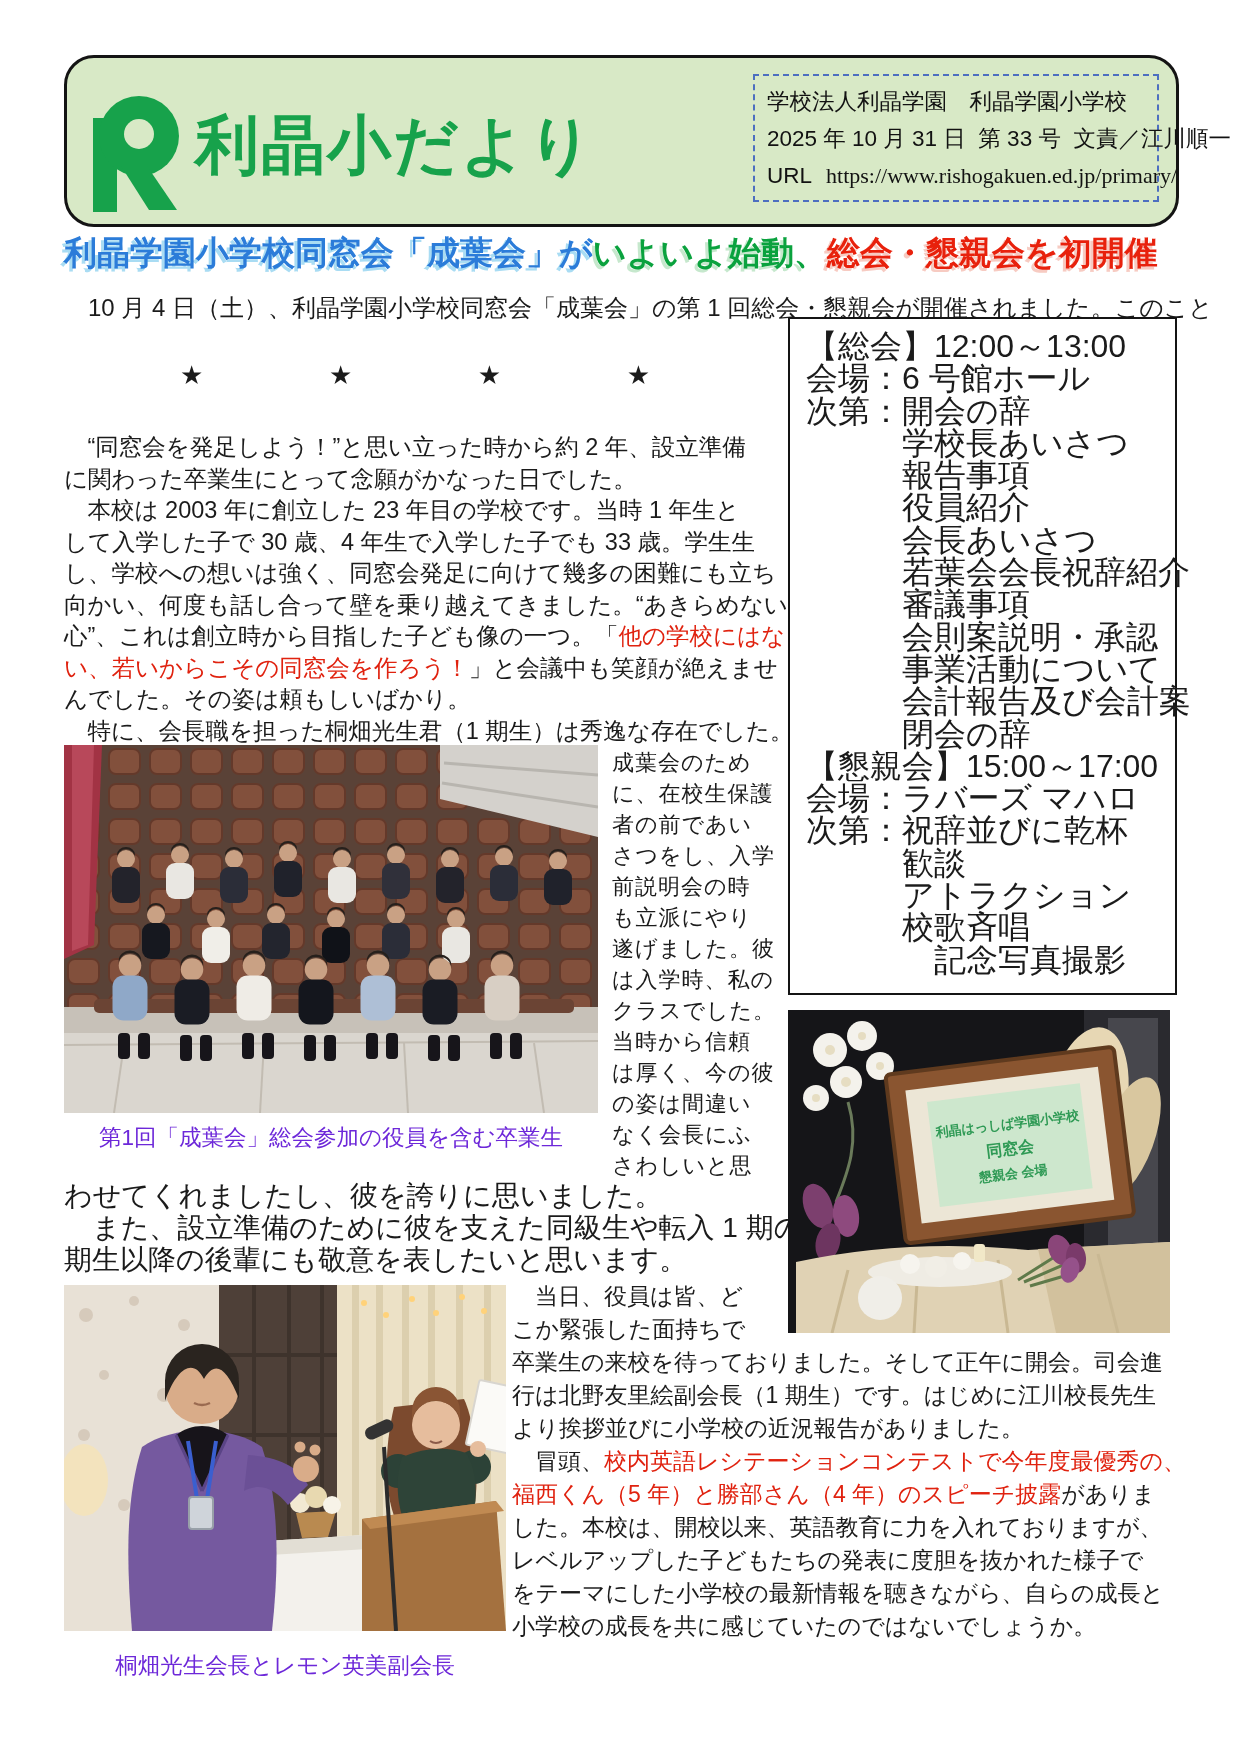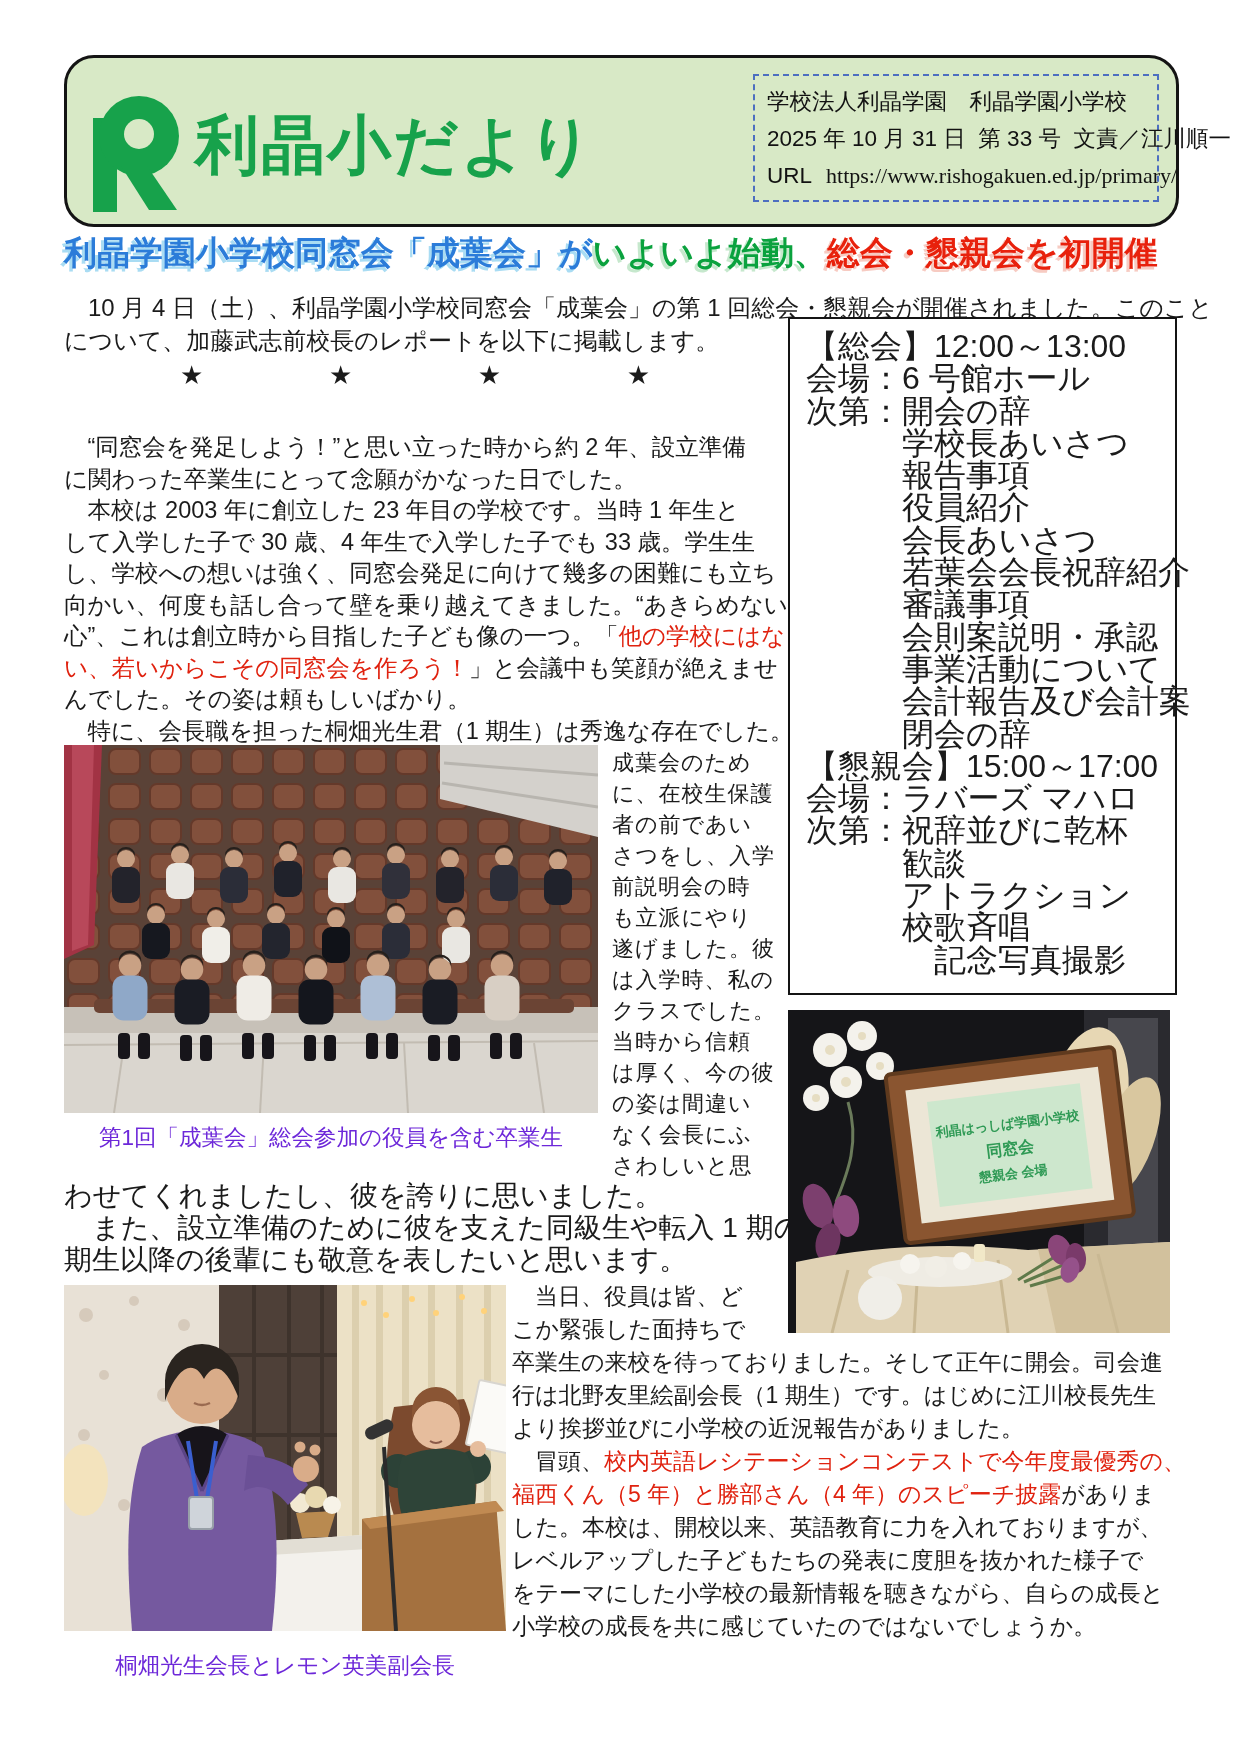--- a/index.html
+++ b/index.html
@@ -74,21 +74,20 @@
     </div>
   </div>
 </div>
 
 <div class="abs headline">
   <span class="hl-blue">利晶学園小学校同窓会「成葉会」が</span><span class="hl-green">いよいよ始動、</span><span class="hl-red">総会・懇親会を初開催</span>
 </div>
 
 <div class="abs textcol intro-col">
     <div class="line"><span>　10 月 4 日（土）、利晶学園小学校同窓会「成葉会」の第 1 回総会・懇親会が開催されました。このこと</span></div>
-    <div class="line"><span>について、加藤武志前校長のレポートを以下に掲載します。</span></div>
   </div>
 
 <div class="abs stars-row">
   <span>★</span>
   <span>★</span>
   <span>★</span>
   <span>★</span>
 </div>
 
 <div class="abs textcol left-col">

